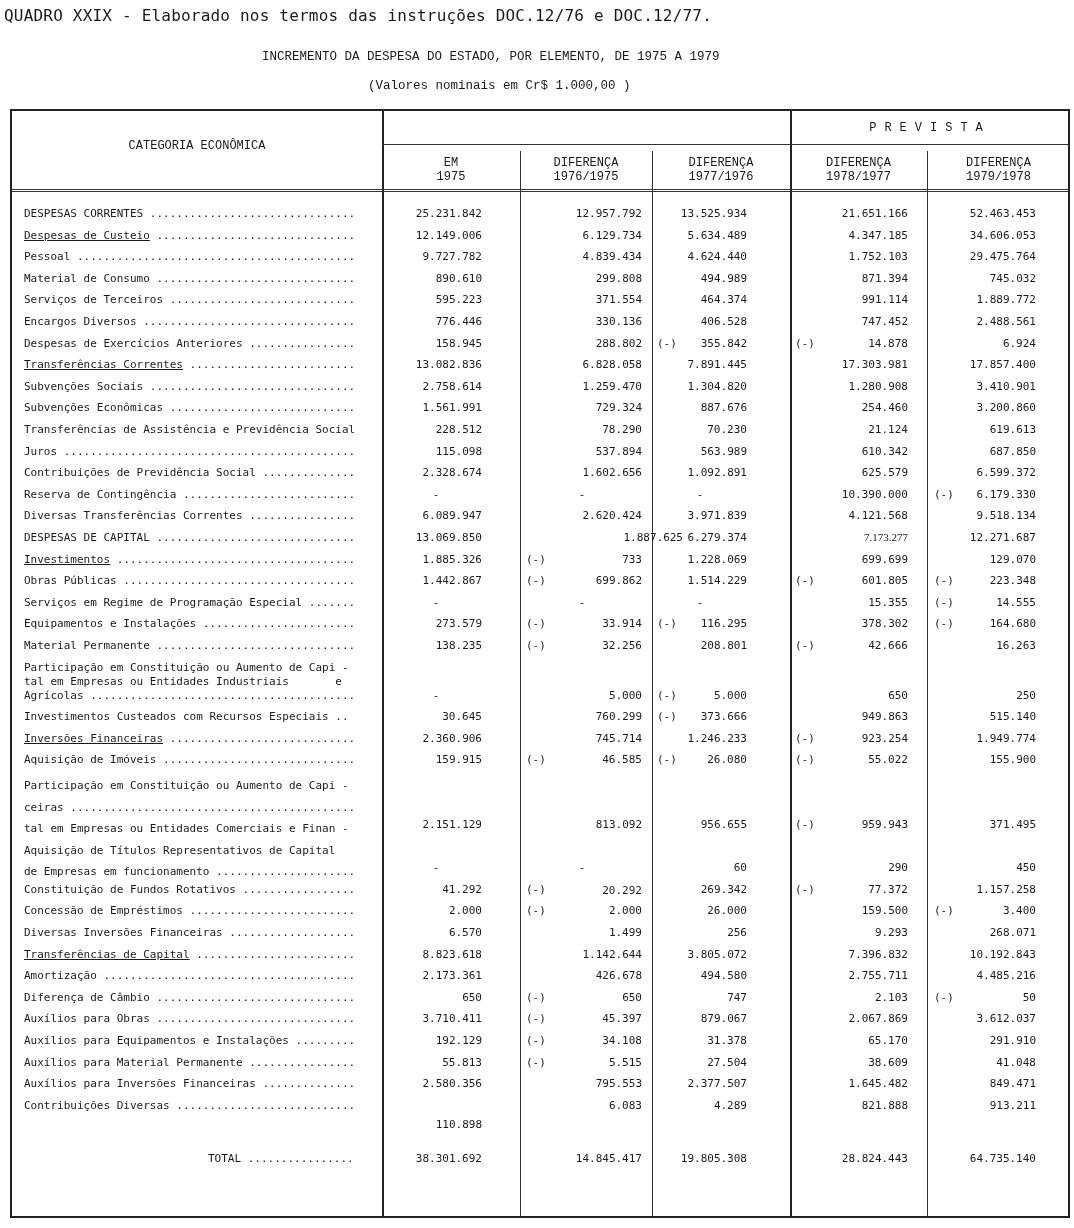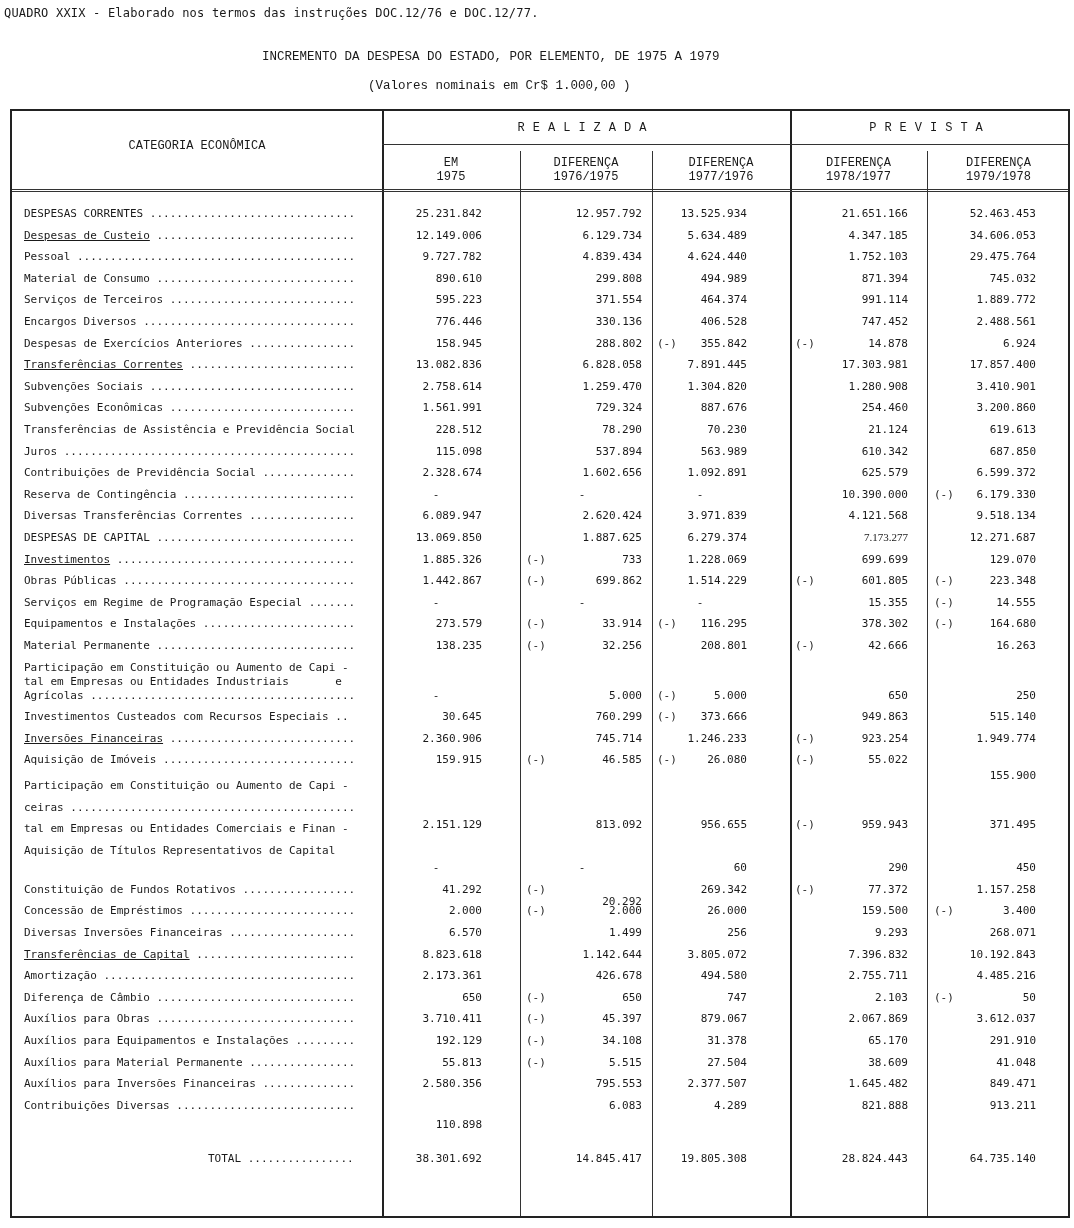--- a/index.html
+++ b/index.html
@@ -1,18 +1,18 @@
 <!DOCTYPE html>
 <html><head>
 <meta charset="utf-8">
 <style>
   html, body { margin:0; padding:0; background:#ffffff; }
   body { width:1074px; height:1228px; position:relative; overflow:hidden;
          font-family:"DejaVu Sans Mono", "Liberation Mono", monospace; color:#1a1a1a; }
-  .top-note { position:absolute; left:4px; top:6px; font-size:12px; letter-spacing:0.2px; }
+  .top-note { position:absolute; left:4px; top:6px; font-size:16px; letter-spacing:0.2px; }
   .doc-title { position:absolute; left:262px; top:50px; font-size:12.5px; font-family:"Liberation Mono","DejaVu Sans Mono",monospace; }
   .doc-subtitle { position:absolute; left:368px; top:79px; font-size:12.5px; font-family:"Liberation Mono","DejaVu Sans Mono",monospace; }
 
   .table-wrap { position:absolute; left:10px; top:109px; width:1060px; height:1109px;
                 border:2px solid #222; box-sizing:border-box; }
   
   .vline { position:absolute; top:0; bottom:0; width:0; border-left:1px solid #333; }
   .vline.thick { border-left:2px solid #222; }
   .hline { position:absolute; left:0; right:0; height:0; border-top:1px solid #333; }
   .hline.double { border-top:3px double #333; }
@@ -45,21 +45,20 @@
   <div class="vline thick" style="left:370px;"></div>
   <div class="vline" style="left:508px; top:40px;"></div>
   <div class="vline" style="left:640px; top:40px;"></div>
   <div class="vline thick" style="left:778px;"></div>
   <div class="vline" style="left:915px; top:40px;"></div>
 
   <div class="hline" style="top:33px; left:370px;"></div>
   <div class="hline double" style="top:78px;"></div>
 
   <div class="hdr" style="left:0; width:370px; top:28px;">CATEGORIA ECONÔMICA</div>
-  <div class="hdr grp" style="left:370px; width:408px; top:10px;">REALIZADA</div>
   <div class="hdr grp" style="left:778px; width:280px; top:10px;">PREVISTA</div>
 
   <div class="hdr" style="left:370px; width:138px; top:45px;">
     <div>EM</div>
     <div>1975</div>
   </div>
   <div class="hdr" style="left:508px; width:132px; top:45px;">
     <div>DIFERENÇA</div>
     <div>1976/1975</div>
   </div>
@@ -196,21 +195,21 @@
         <div class="label" style="line-height: 14px;"><div><span class="t">Diversas Transferências Correntes</span><span> ................</span></div></div>
         <div class="cell c1" style="top: 0px;">6.089.947</div>
         <div class="cell c2" style="top: 0px;">2.620.424</div>
         <div class="cell c3" style="top: 0px;">3.971.839</div>
         <div class="cell c4" style="top: 0px;">4.121.568</div>
         <div class="cell c5" style="top: 0px;">9.518.134</div>
       </div>
       <div class="row" style="top: 332px; height: 21.6px;">
         <div class="label" style="line-height: 14px;"><div><span class="t">DESPESAS DE CAPITAL</span><span> ..............................</span></div></div>
         <div class="cell c1" style="top: 0px;">13.069.850</div>
-        <div class="cell c2" style="top: 0px;">1.887.625</div>
+        <div class="cell c2" style="top: 0px; padding-left: 41px;">1.887.625</div>
         <div class="cell c3" style="top: 0px;">6.279.374</div>
         <div class="cell c4" style="top: 0px; font-family: Liberation Serif, serif;">7.173.277</div>
         <div class="cell c5" style="top: 0px;">12.271.687</div>
       </div>
       <div class="row" style="top: 353.6px; height: 21.6px;">
         <div class="label ul" style="line-height: 14px;"><div><span class="t">Investimentos</span><span> ....................................</span></div></div>
         <div class="cell c1" style="top: 0px;">1.885.326</div>
         <div class="cell c2" style="top: 0px;">733</div>
         <div class="neg n2" style="top: 0px;">(-)</div>
         <div class="cell c3" style="top: 0px;">1.228.069</div>
@@ -287,43 +286,43 @@
       </div>
       <div class="row" style="top: 554.4px; height: 21.6px;">
         <div class="label" style="line-height: 14px;"><div><span class="t">Aquisição de Imóveis</span><span> .............................</span></div></div>
         <div class="cell c1" style="top: 0px;">159.915</div>
         <div class="cell c2" style="top: 0px;">46.585</div>
         <div class="neg n2" style="top: 0px;">(-)</div>
         <div class="cell c3" style="top: 0px;">26.080</div>
         <div class="neg n3" style="top: 0px;">(-)</div>
         <div class="cell c4" style="top: 0px;">55.022</div>
         <div class="neg n4" style="top: 0px;">(-)</div>
-        <div class="cell c5" style="top: 16px;">155.900</div>
+        <div class="cell c5" style="top: 0px;">155.900</div>
       </div>
       <div class="row" style="top: 576px; height: 64.6px;">
         <div class="label" style="line-height: 21.5px;"><div><span class="t">Participação em Constituição ou Aumento de Capi -</span></div><div><span class="t">ceiras</span><span> ...........................................</span></div><div><span class="t">tal em Empresas ou Entidades Comerciais e Finan -</span></div></div>
         <div class="cell c1" style="top: 43px;">2.151.129</div>
         <div class="cell c2" style="top: 43px;">813.092</div>
         <div class="cell c3" style="top: 43px;">956.655</div>
         <div class="cell c4" style="top: 43px;">959.943</div>
         <div class="neg n4" style="top: 43px;">(-)</div>
         <div class="cell c5" style="top: 43px;">371.495</div>
       </div>
       <div class="row" style="top: 640.6px; height: 43.1px;">
-        <div class="label" style="line-height: 21.5px;"><div><span class="t">Aquisição de Títulos Representativos de Capital</span></div></div>
+        <div class="label" style="line-height: 21.5px;"><div><span class="t">Aquisição de Títulos Representativos de Capital</span></div><div><span class="t">de Empresas em funcionamento</span><span> .....................</span></div></div>
         <div class="cell c1" style="top: 21.5px; text-align: center;">-</div>
         <div class="cell c2" style="top: 21.5px; text-align: center;">-</div>
         <div class="cell c3" style="top: 21.5px;">60</div>
         <div class="cell c4" style="top: 21.5px;">290</div>
         <div class="cell c5" style="top: 21.5px;">450</div>
       </div>
       <div class="row" style="top: 683.7px; height: 21.6px;">
         <div class="label" style="line-height: 14px;"><div><span class="t">Constituição de Fundos Rotativos</span><span> .................</span></div></div>
         <div class="cell c1" style="top: 0px;">41.292</div>
-        <div class="cell c2" style="top: 12px;">20.292</div>
+        <div class="cell c2" style="top: 1px;">20.292</div>
         <div class="neg n2" style="top: 0px;">(-)</div>
         <div class="cell c3" style="top: 0px;">269.342</div>
         <div class="cell c4" style="top: 0px;">77.372</div>
         <div class="neg n4" style="top: 0px;">(-)</div>
         <div class="cell c5" style="top: 0px;">1.157.258</div>
       </div>
       <div class="row" style="top: 705.3px; height: 21.6px;">
         <div class="label" style="line-height: 14px;"><div><span class="t">Concessão de Empréstimos</span><span> .........................</span></div></div>
         <div class="cell c1" style="top: 0px;">2.000</div>
         <div class="cell c2" style="top: 0px;">2.000</div>

